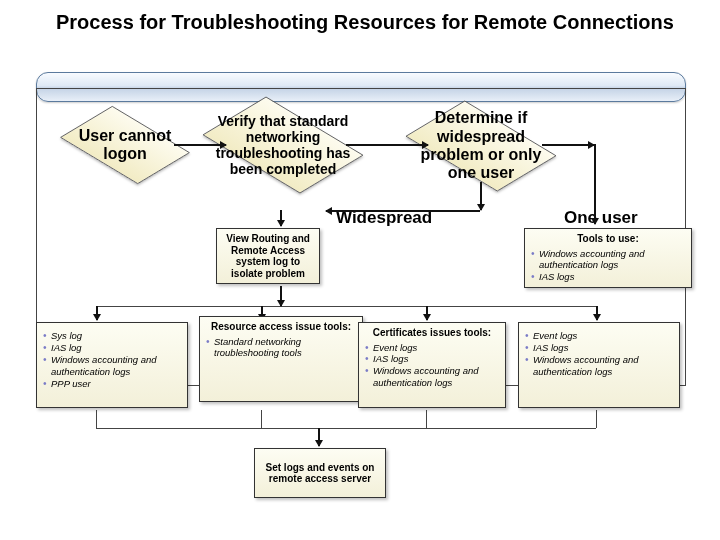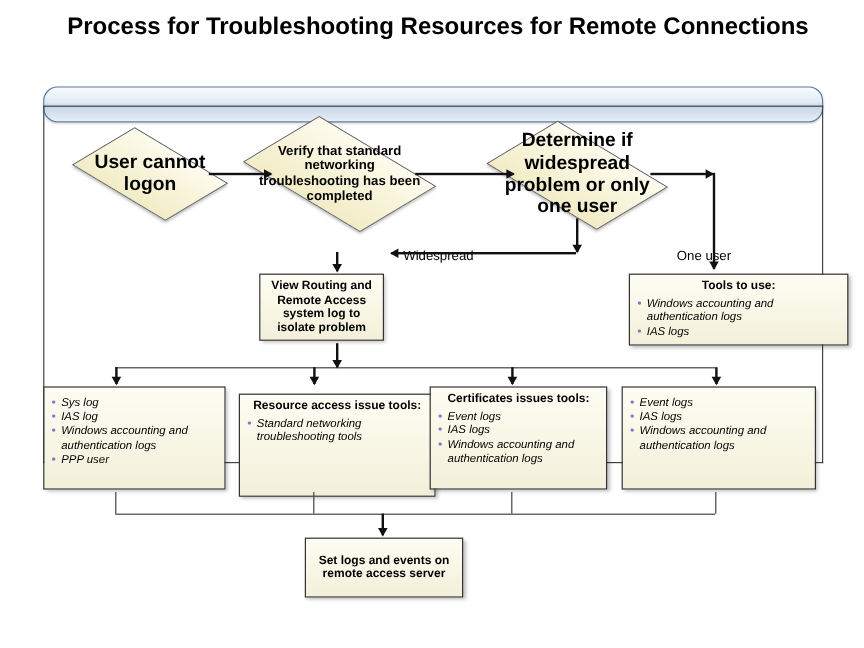--- a/index.html
+++ b/index.html
@@ -56,27 +56,27 @@
   }
   .diamond .lbl {
     position: absolute;
     top: 6px; left: -26px; right: -26px; bottom: 6px;
     display: flex; align-items: center; justify-content: center;
     text-align: center;
     font-size: 16px; font-weight: 700; line-height: 1.15;
     color: #000;
     padding: 0 16px;
   }
-  .diamond .lbl.small { font-size: 11px; padding: 0 24px; }
+  .diamond .lbl.small { font-size: 14px; padding: 0 24px; }
 
   
   .pathlabel {
     position: absolute;
-    font-size: 11px;
-    font-weight: 400;
+    font-size: 17px;
+    font-weight: 700;
     color: #000;
   }
 
   
   .box {
     position: absolute;
     border: 1px solid #333;
     background: linear-gradient(#fdfdf3, #f3f0d9);
     box-shadow: 2px 2px 3px rgba(0,0,0,0.25);
     padding: 4px 6px;
@@ -163,21 +163,21 @@
 
   <div class="arrow-h" style="left:506px; top:56px; width:52px;"></div>
   <div class="pathlabel" style="left:528px; top:120px;">One user</div>
   <div class="arrow-v down" style="left:558px; top:56px; height:80px;"></div>
 
   <div class="box box-only-head" style="left:180px; top:140px; width:104px; height:56px;">
     <div class="box-head">View Routing and Remote Access system log to isolate problem</div>
   </div>
   <div class="arrow-v down" style="left:244px; top:122px; height:16px;"></div>
 
-  <div class="box" style="left:488px; top:140px; width:183px; min-height:56px;">
+  <div class="box" style="left:488px; top:140px; width:168px; min-height:56px;">
     <div class="box-head">Tools to use:</div>
     <ul>
       <li>Windows accounting and authentication logs</li>
       <li>IAS logs</li>
     </ul>
   </div>
 
   <div class="rule-h" style="left:60px; width:500px; top:218px;"></div>
   <div class="arrow-v down" style="left:60px; top:218px; height:14px;"></div>
   <div class="arrow-v down" style="left:225px; top:218px; height:14px;"></div>
@@ -187,21 +187,21 @@
 
   <div class="box" style="left:0px; top:234px; width:152px; min-height:86px;">
     <ul>
       <li>Sys log</li>
       <li>IAS log</li>
       <li>Windows accounting and authentication logs</li>
       <li>PPP user</li>
     </ul>
   </div>
 
-  <div class="box" style="left:163px; top:240px; width:164px; min-height:86px;">
+  <div class="box" style="left:163px; top:228px; width:164px; min-height:86px;">
     <div class="box-head">Resource access issue tools:</div>
     <ul>
       <li>Standard networking troubleshooting tools</li>
     </ul>
   </div>
 
   <div class="box" style="left:322px; top:234px; width:148px; min-height:86px;">
     <div class="box-head">Certificates issues tools:</div>
     <ul>
       <li>Event logs</li>

